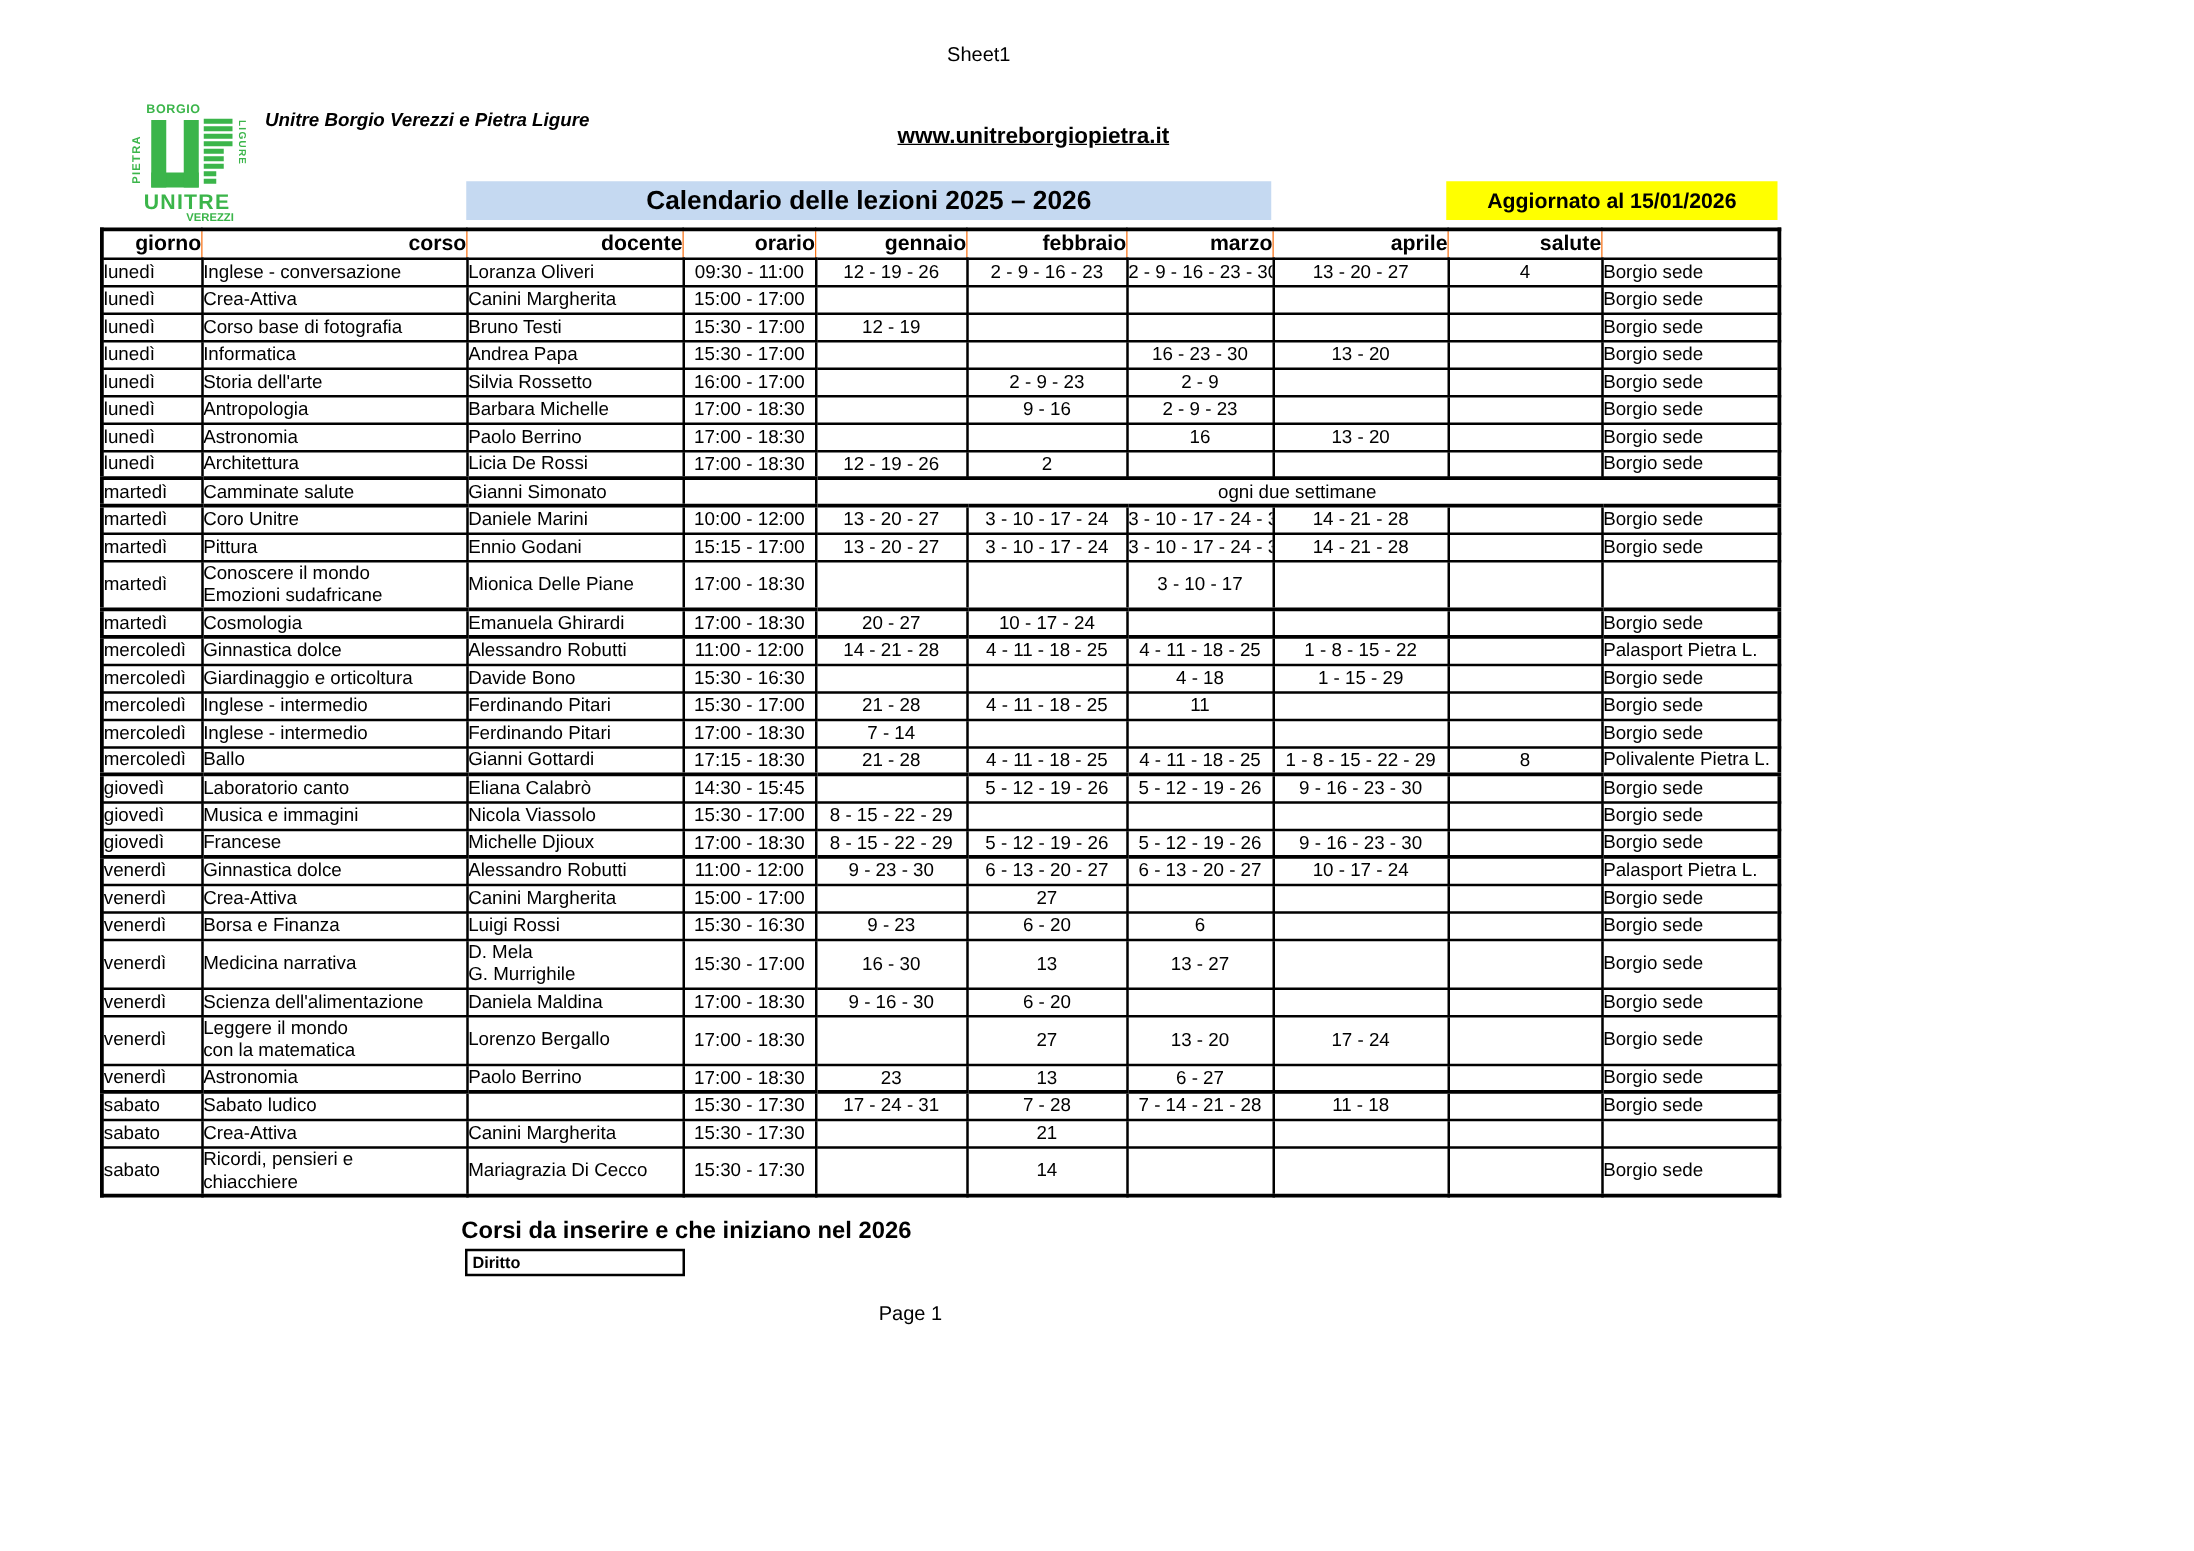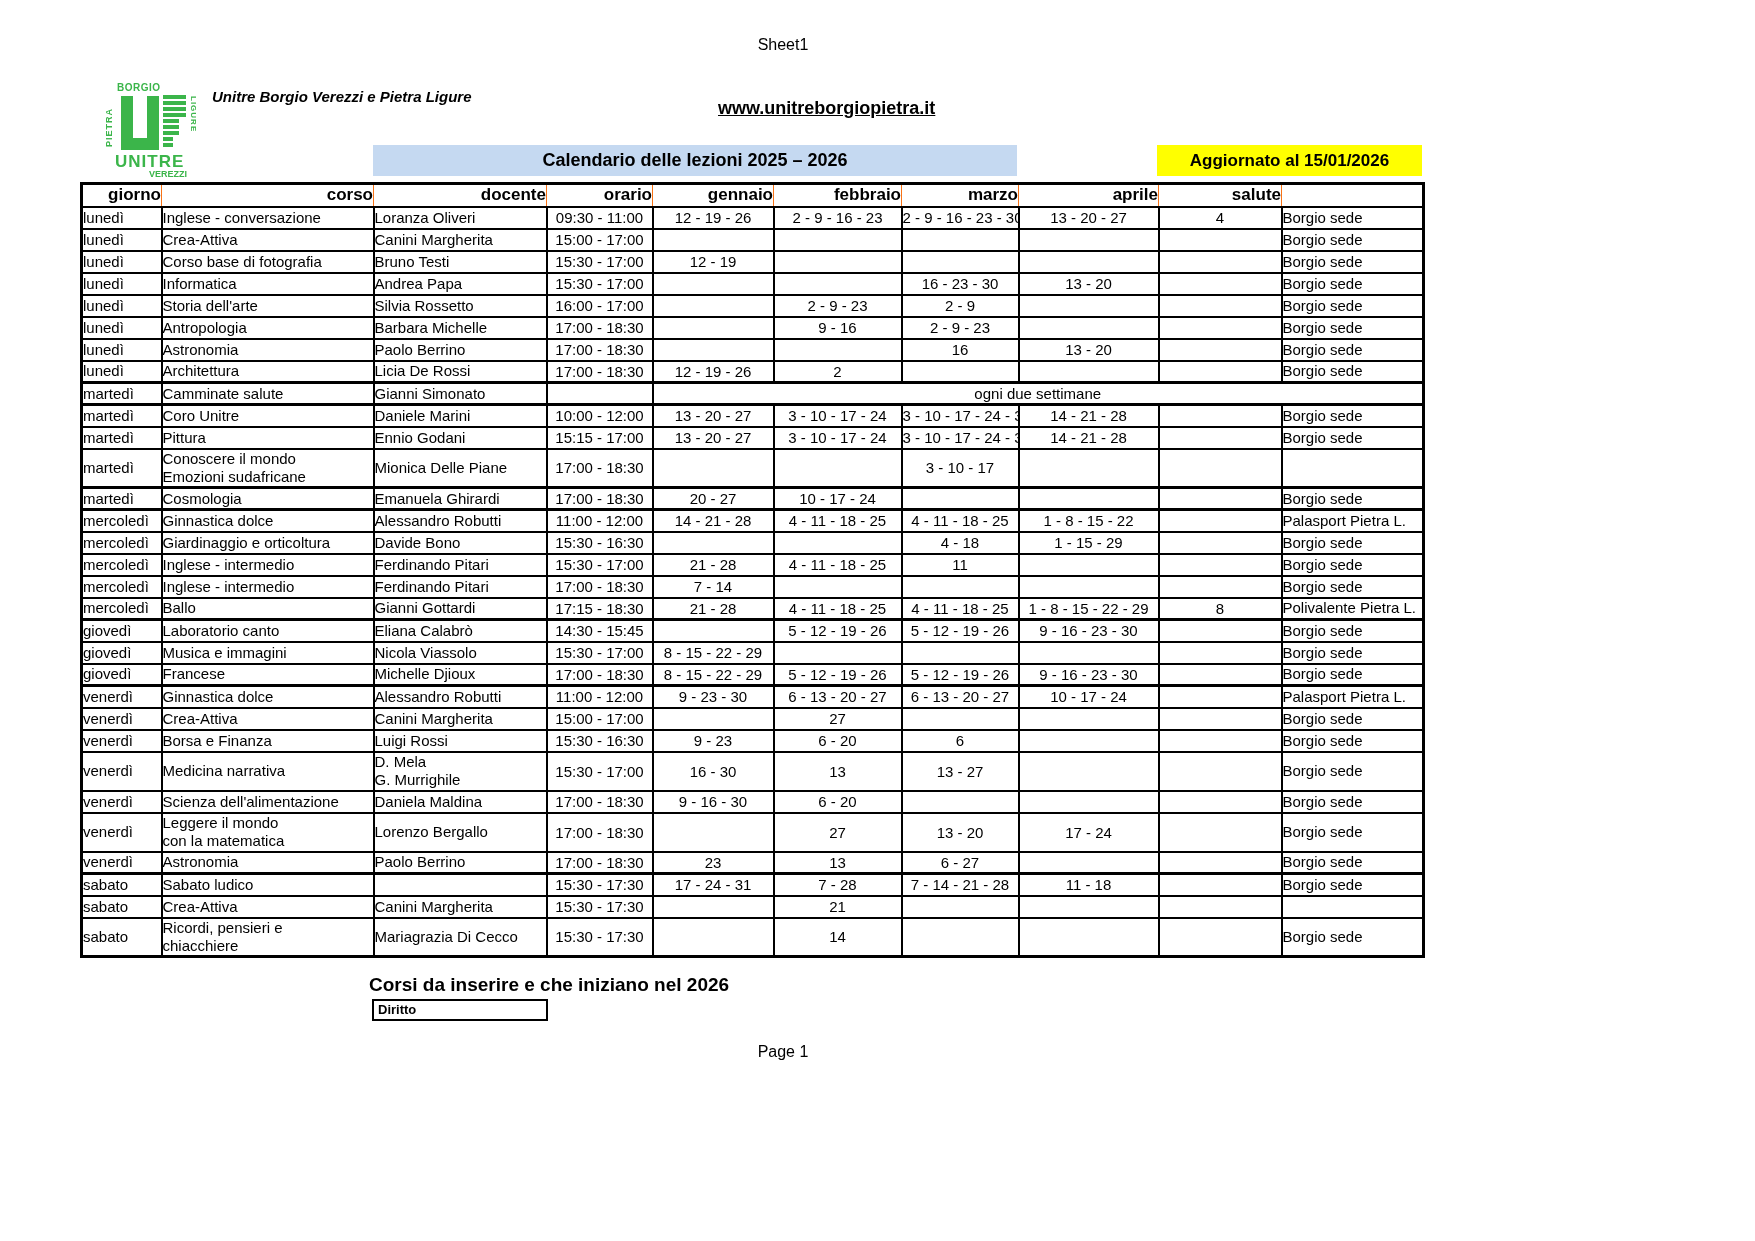--- a/index.html
+++ b/index.html
@@ -1,21 +1,21 @@
 <!DOCTYPE html>
 <html style="--blue: #c5d9f1; --yellow: #ffff00; --green: #3bb54a;"><head>
 <meta charset="utf-8">
 <style>
   * { box-sizing: border-box; margin: 0; padding: 0; }
   html,body { background:#ffffff; }
   body { font-family:"Liberation Sans", sans-serif; color:#000; }
   .page { position:relative; width:1755px; height:1241px; background:#fff; overflow:hidden; }
 
   .sheet-label { position:absolute; left:703px; top:36px; width:160px; text-align:center; font-size:16px; }
-  .page-label  { position:absolute; left:703px; top:1043px; width:160px; text-align:center; font-size:16px; }
+  .page-label  { position:absolute; left:703px; top:1043px; width:160px; text-align:left; font-size:16px; }
 
   
   .logo { position:absolute; left:107px; top:82px; width:95px; height:96px; }
   .lg-borgio { position:absolute; left:10px; top:0; font-size:10px; font-weight:bold; color:var(--green,#3bb54a); letter-spacing:.5px; }
   .lg-pietra { position:absolute; left:-3px; top:26px; font-size:9px; font-weight:bold; color:var(--green,#3bb54a);
                writing-mode:vertical-rl; transform:rotate(180deg); letter-spacing:1px; }
   .lg-u { position:absolute; left:14px; top:14px; width:38px; height:54px;
           border-left:12px solid var(--green,#3bb54a); border-right:12px solid var(--green,#3bb54a);
           border-bottom:12px solid var(--green,#3bb54a); }
   .lg-stripes { position:absolute; left:56px; top:13px; width:24px; }
@@ -25,21 +25,21 @@
   .lg-stripes i:nth-child(n+8)  { width:10px; }
   .lg-ligure { position:absolute; left:82px; top:14px; font-size:8px; font-weight:bold; color:var(--green,#3bb54a);
                writing-mode:vertical-rl; letter-spacing:1px; }
   .lg-unitre { position:absolute; left:8px; top:70px; font-size:17px; font-weight:bold; color:var(--green,#3bb54a); letter-spacing:1px; }
   .lg-verezzi{ position:absolute; left:42px; top:87px; font-size:9px; font-weight:bold; color:var(--green,#3bb54a); }
 
   .org-title { position:absolute; left:212px; top:88px; font-size:15px; font-weight:bold; font-style:italic; }
   .website   { position:absolute; left:718px; top:88px; font-size:18px; font-weight:bold; text-decoration:underline; color:#000;margin-top:10px; }
 
   .cal-title { position:absolute; left:373px; top:145px; width:644px; height:31px; line-height:31px;
-               background:var(--blue,#c5d9f1); text-align:center; font-size:18px; font-weight:bold; }
+               background:var(--blue,#c5d9f1); text-align:center; font-size:21px; font-weight:bold; }
   .updated   { position:absolute; left:1157px; top:145px; width:265px; height:31px; line-height:31px;
                background:var(--yellow,#ffff00); text-align:center; font-size:17px; font-weight:bold; }
 
   table.cal { position:absolute; left:80px; top:182px; width:1342px; border-collapse:collapse;
               table-layout:fixed; border:3px solid #000; }
   .cal th { border:1px solid #f97316; height:23px; font-size:17px; font-weight:bold; text-align:right; padding:0; overflow:hidden; }
   .cal td { border:2px solid #000; height:22px; font-size:15px; padding:0; overflow:hidden; vertical-align:middle; }
   .cal tr.tall td { height:39px; }
   .cal tr.group-start td { border-top:3px solid #000; }
   .c-giorno, .c-corso, .c-docente, .c-sede { text-align:left; padding:0 4px; white-space:pre-line; line-height:18px; }

